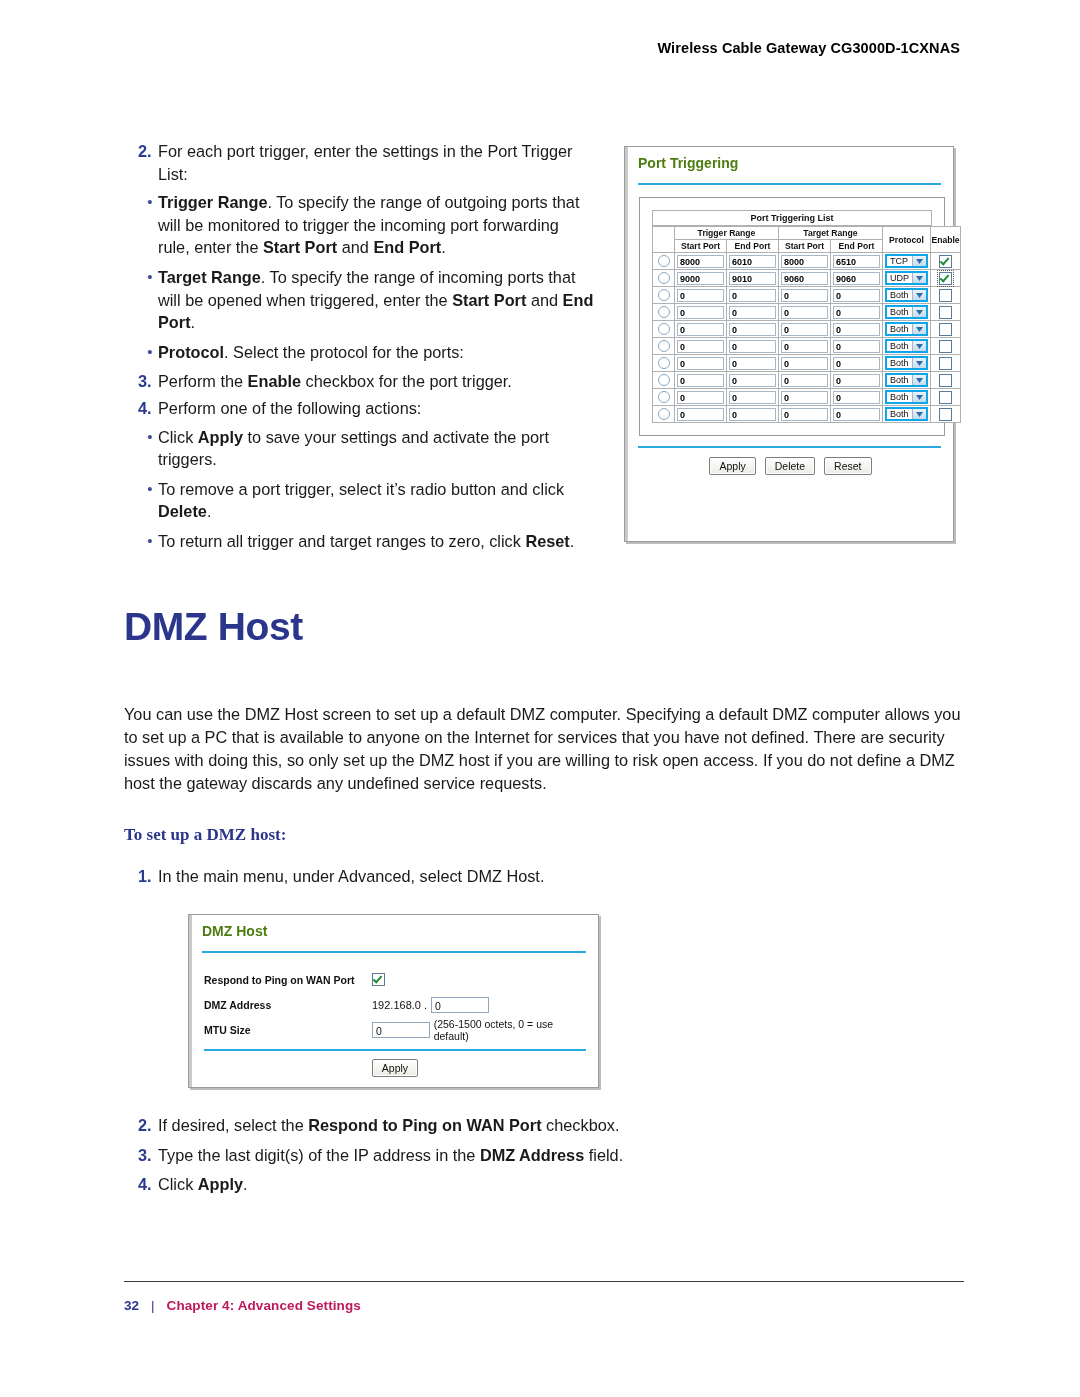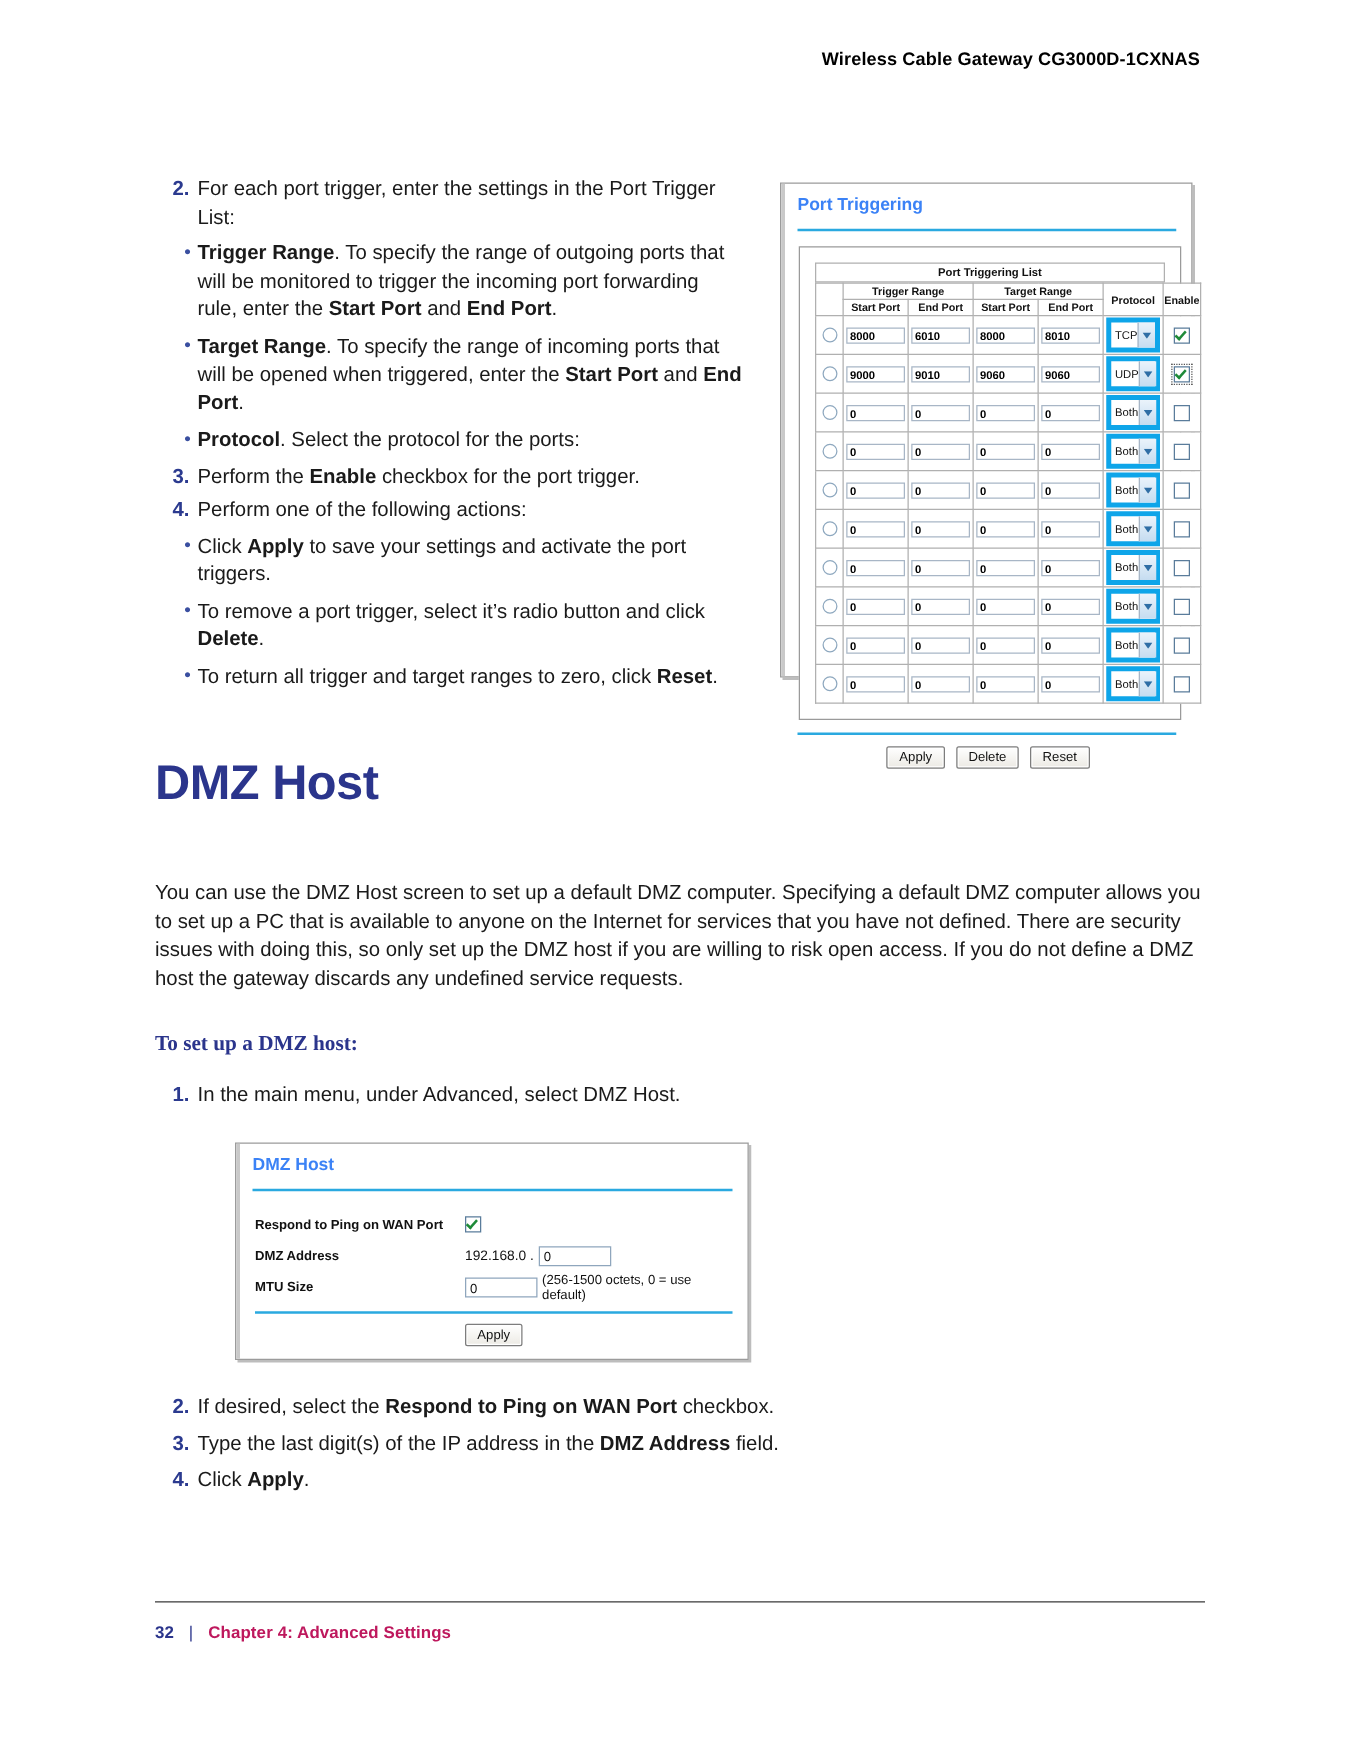--- a/index.html
+++ b/index.html
@@ -106,21 +106,21 @@
     box-sizing: border-box;
     font-family: "Liberation Sans", sans-serif;
   }
   .ui-panel-inner {
     border-left: 3px solid #c9c9c9;
     height: 100%;
     box-sizing: border-box;
     padding: 0;
   }
   .ui-title {
-    color: #3b82f6;
+    color: #4d7c0f;
     font-size: 14px;
     font-weight: bold;
     padding: 8px 0 0 10px;
   }
   .ui-rule {
     height: 2px;
     background: #2aa9e0;
     margin: 12px 12px 0 10px;
   }
 
@@ -201,23 +201,23 @@
     left: 2px;
     top: 0px;
     width: 3px;
     height: 7px;
     border: solid #1e8a38;
     border-width: 0 2px 2px 0;
     transform: rotate(42deg);
   }
   .chk.focus { outline: 1px dotted #555; outline-offset: 1px; }
   .sel {
-    border: 4px solid #0ea5e9;
+    border: 2px solid #0ea5e9;
     background: #ffffff;
-    height: 28px;
+    height: 14px;
     display: flex;
     align-items: center;
     font-size: 9px;
     box-sizing: border-box;
   }
   .sel-val { flex: 1 1 auto; padding-left: 3px; text-align: left; font-weight: normal; }
   .sel-arrow {
     flex: 0 0 13px;
     height: 100%;
     background: linear-gradient(#eaf3fb, #c5dcf0);
@@ -433,21 +433,21 @@
               <td class="cell">
                 <span class="inp">8000</span>
               </td>
               <td class="cell">
                 <span class="inp">6010</span>
               </td>
               <td class="cell">
                 <span class="inp">8000</span>
               </td>
               <td class="cell">
-                <span class="inp">8010</span>
+                <span class="inp">6510</span>
               </td>
               <td class="cell">
                 <span class="sel">
                   <span class="sel-val">TCP</span>
                   <span class="sel-arrow">
                     <svg width="7" height="5" viewBox="0 0 7 5">
                       <path d="M0 0 L7 0 L3.5 5 Z" fill="#2f6ea5"></path>
                     </svg>
                   </span>
                 </span>

